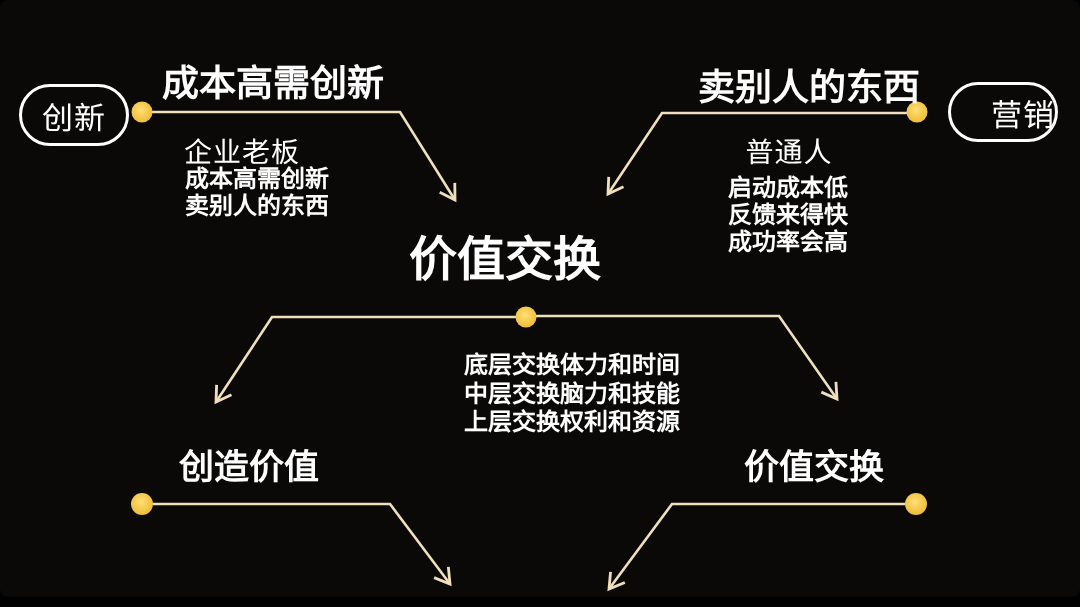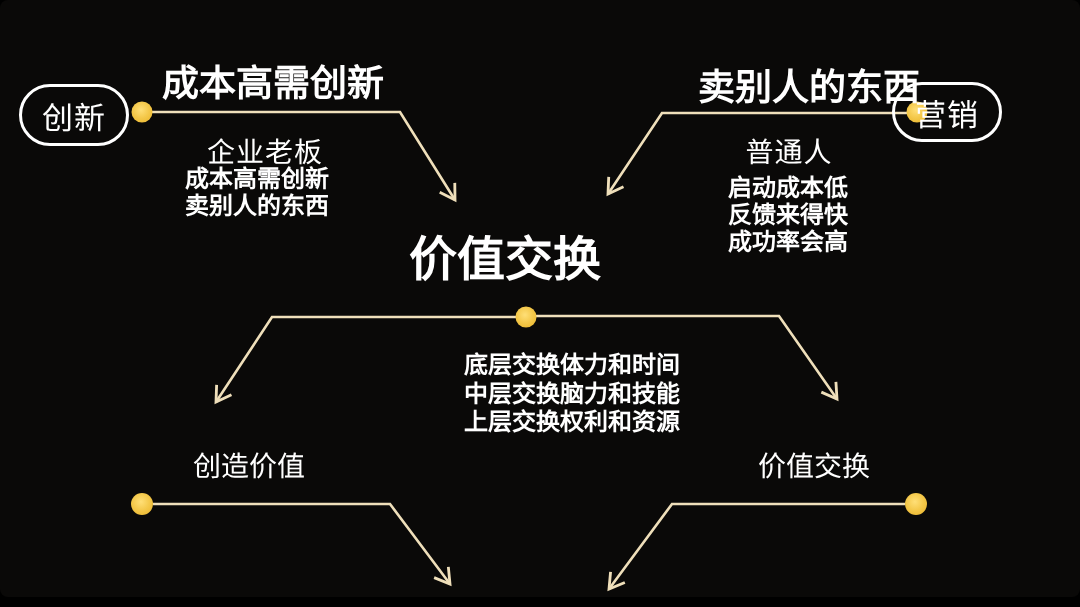--- a/index.html
+++ b/index.html
@@ -26,21 +26,21 @@
     border-radius:32px;
     display:flex;align-items:center;justify-content:center;
     font-size:31px;font-weight:500;letter-spacing:1px;
     color:var(--text);
   }
   .heading{font-size:37px;font-weight:700;letter-spacing:0px;line-height:37px;}
   .subtitle{font-size:28px;font-weight:400;line-height:28px;letter-spacing:1px;}
   .points{font-size:24px;font-weight:700;line-height:27px;letter-spacing:0px;}
   .big-title{font-size:48px;font-weight:800;line-height:48px;letter-spacing:0px;}
   .layers{font-size:24px;font-weight:700;line-height:28.5px;letter-spacing:0px;margin-left:42px;}
-  .bottom-title{font-size:28px;font-weight:400;line-height:38px;letter-spacing:0px;}
+  .bottom-title{font-size:35px;font-weight:700;line-height:38px;letter-spacing:0px;}
   svg.wires{position:absolute;left:0;top:0;}
   .wire{fill:none;stroke:var(--line);stroke-width:2.6;}
   .arrowhead-path{fill:none;stroke:var(--line);stroke-width:2.6;}
   .node-dot{fill:url(#dotgrad);}
 </style>
 </head>
 <body>
 
 <div class="stage">
 
@@ -67,26 +67,26 @@
     <circle class="node-dot" cx="917" cy="112" r="10.5"></circle>
     <circle class="node-dot" cx="526" cy="317" r="10.5"></circle>
     <circle class="node-dot" cx="142" cy="504" r="11"></circle>
     <circle class="node-dot" cx="916" cy="504" r="11"></circle>
   </svg>
 
   <div class="abs pill" style="left:19px;top:84px;width:110px;height:62px;">
     <span>创新</span>
   </div>
 
-  <div class="abs pill" style="left:892px;top:82px;width:110px;height:60px;">
+  <div class="abs pill" style="left:948px;top:82px;width:110px;height:60px;justify-content:flex-end;">
     <span>营销</span>
   </div>
 
   <div class="abs txt heading" style="left:273px;top:65px;">成本高需创新</div>
-  <div class="abs txt subtitle" style="left:265px;top:139px;text-align:center;">企业老板</div>
+  <div class="abs txt subtitle" style="left:242px;top:139px;text-align:center;">企业老板</div>
   <div class="abs txt points" style="left:257px;top:165px;">
     <div>成本高需创新</div>
     <div>卖别人的东西</div>
   </div>
 
   <div class="abs txt heading" style="left:774px;top:69px;margin-left:35px;">卖别人的东西</div>
   <div class="abs txt subtitle" style="left:789px;top:139px;">普通人</div>
   <div class="abs txt points" style="left:788px;top:174px;">
     <div>启动成本低</div>
     <div>反馈来得快</div>

